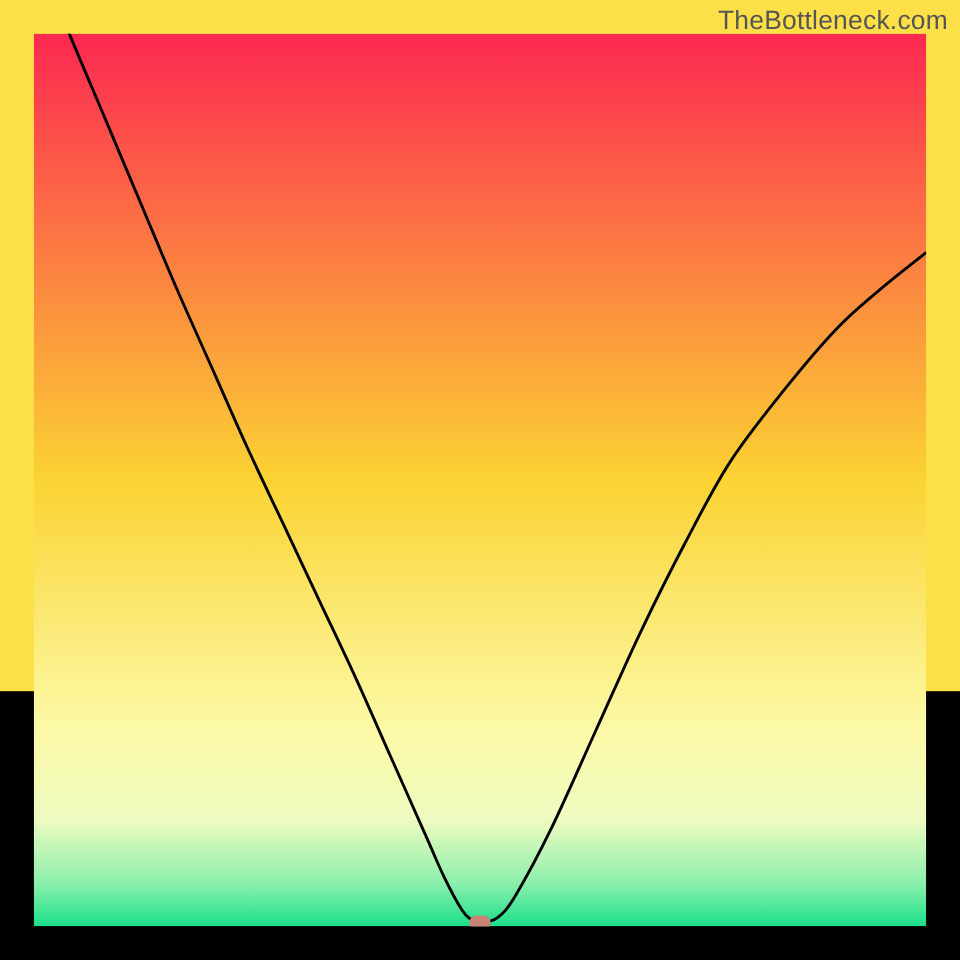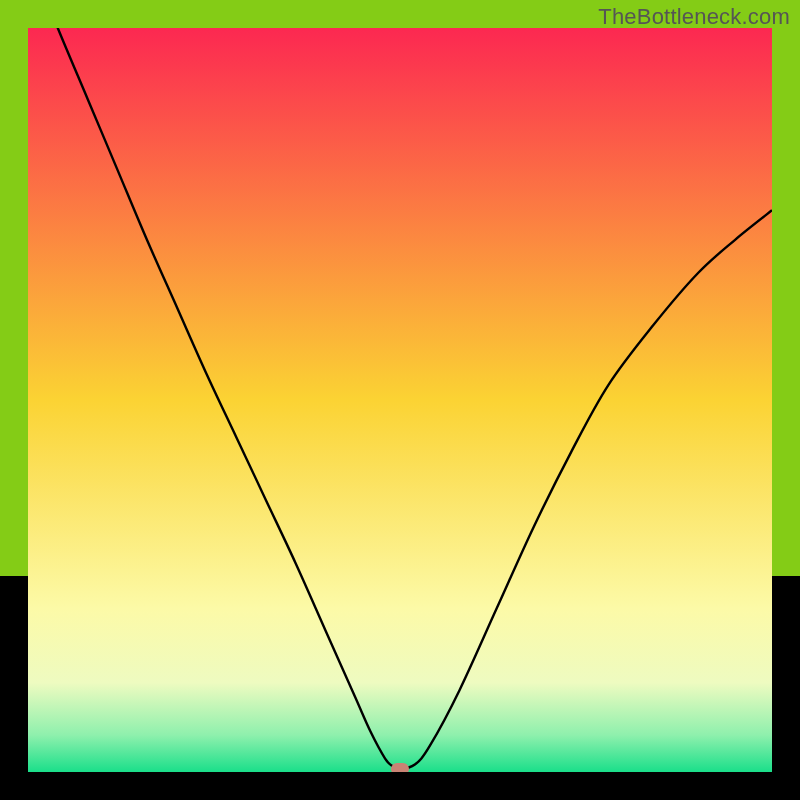--- a/index.html
+++ b/index.html
@@ -7,21 +7,21 @@
     padding: 0;
     width: 800px;
     height: 800px;
     background: #000;
     font-family: Arial, Helvetica, sans-serif;
   }
   .frame {
     position: relative;
     width: 800px;
     height: 576px;
-    background: #84cc16;
+    background: #fde047;
   }
   .watermark {
     position: absolute;
     top: 4px;
     right: 10px;
     color: #555;
     font-size: 22px;
     font-weight: 500;
     letter-spacing: 0.2px;
     z-index: 5;

